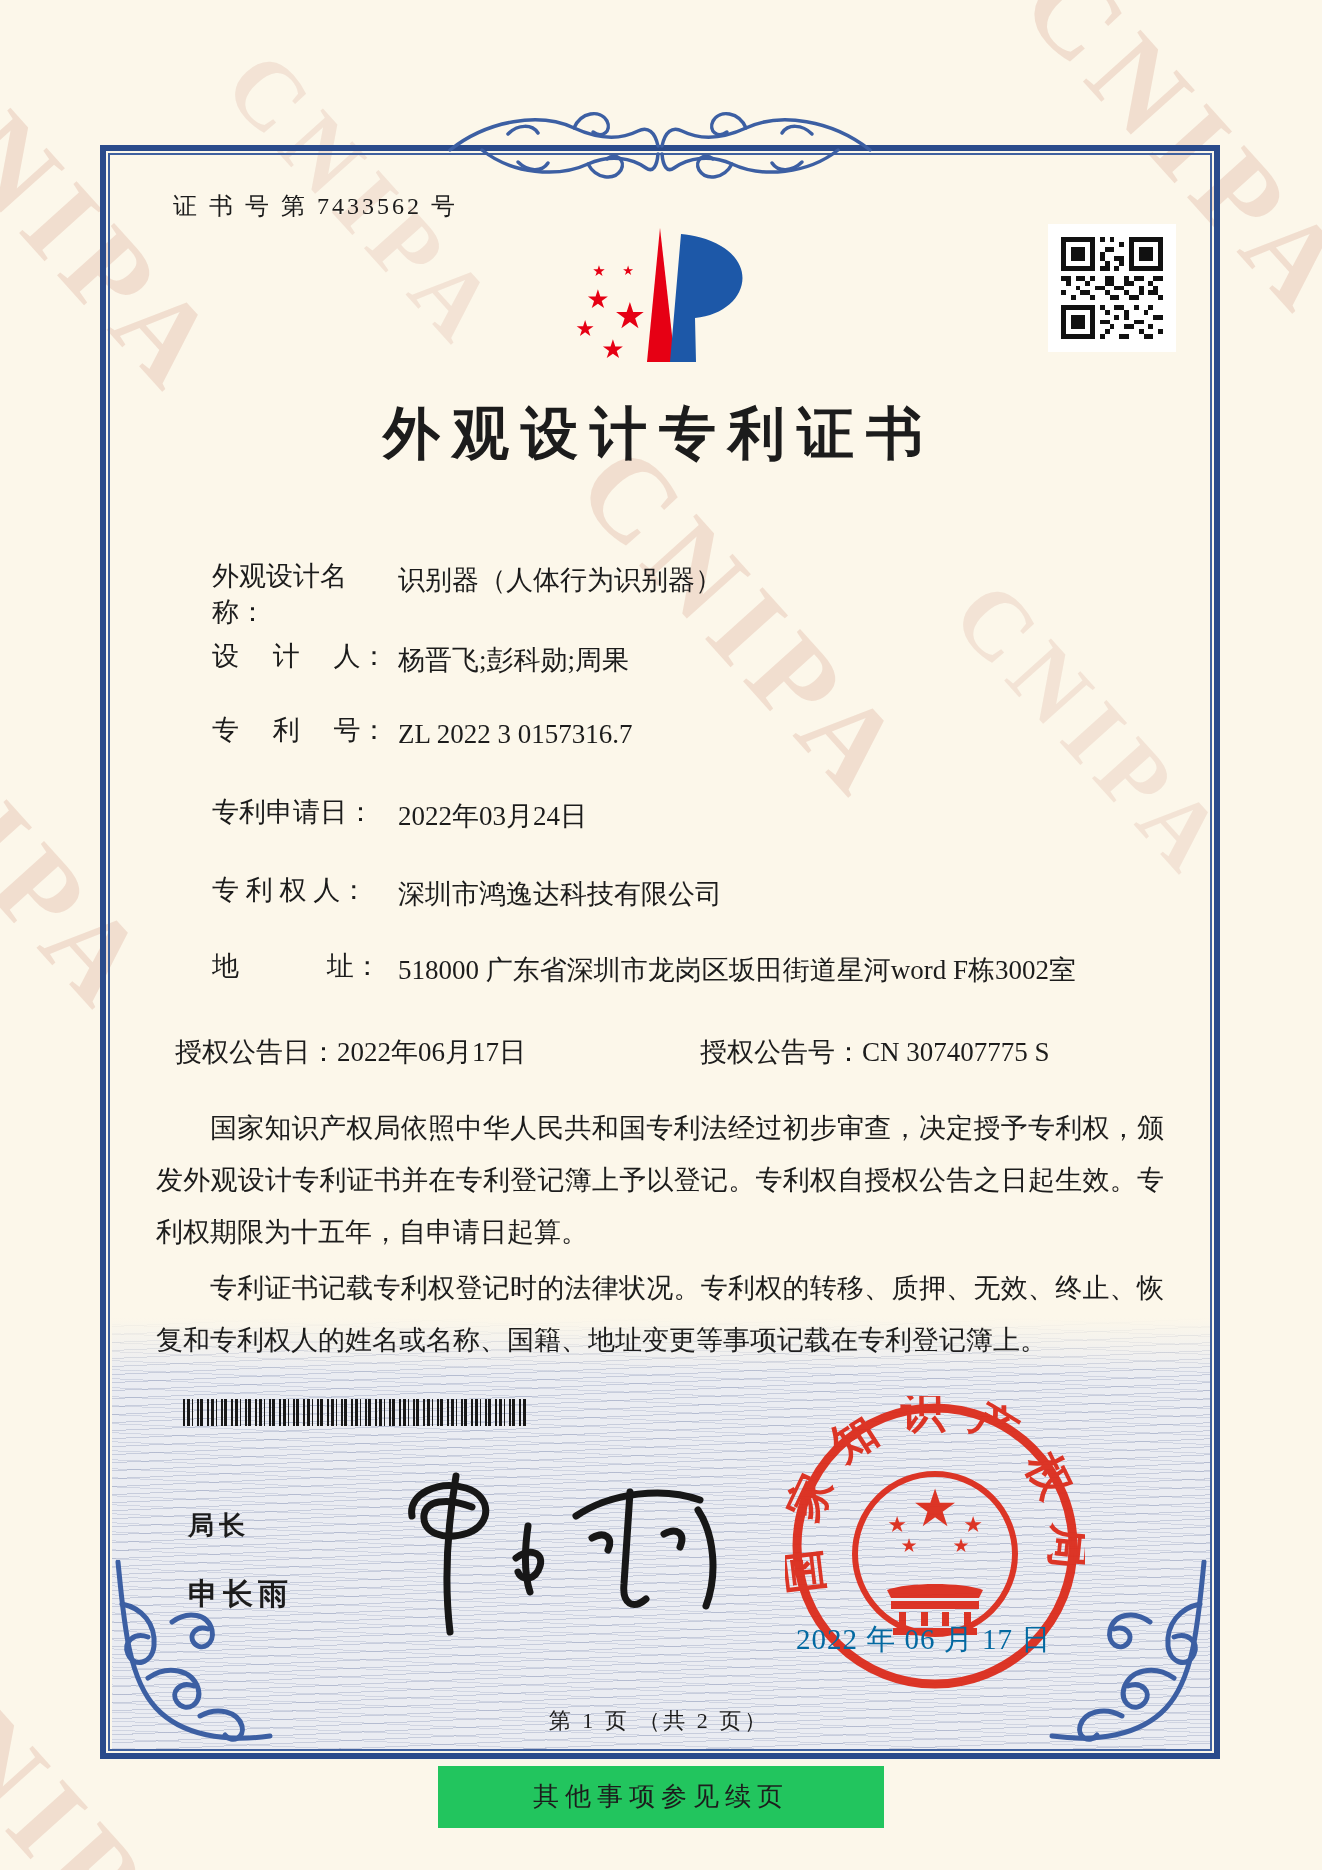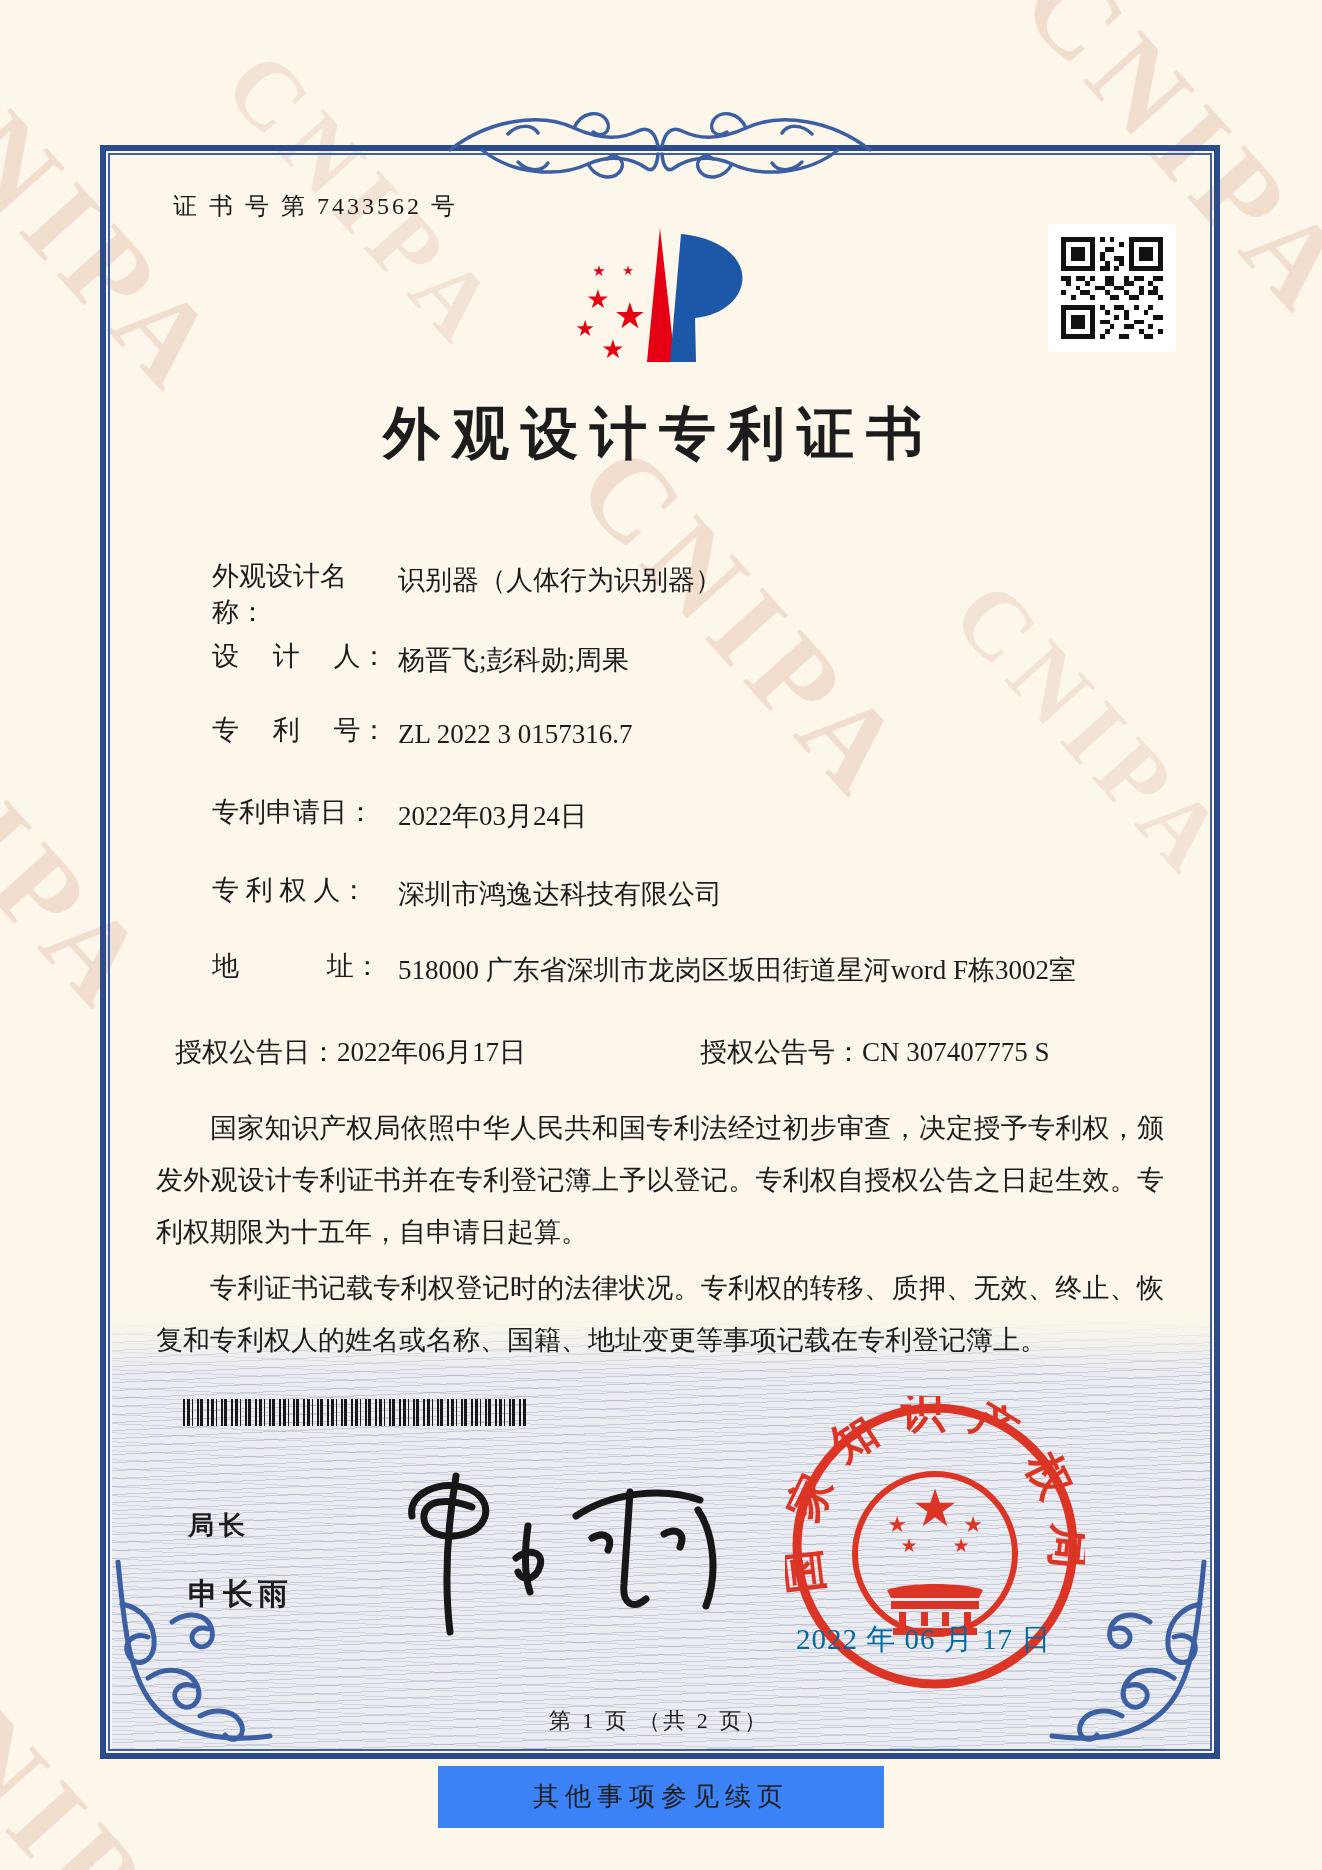--- a/index.html
+++ b/index.html
@@ -75,21 +75,21 @@
   
   #seal{position:absolute;left:785px;top:1396px;z-index:4;opacity:.94;}
   #seal-date{position:absolute;left:796px;top:1620px;width:300px;z-index:5;
     font-size:29px;letter-spacing:1px;color:#0369a1;}
 
   #page-number{position:absolute;left:104px;top:1706px;width:1110px;text-align:center;
     z-index:3;font-size:22px;letter-spacing:3px;}
 
   
   #cont-box{position:absolute;left:438px;top:1766px;width:446px;height:62px;z-index:3;
-    background:#3b82f6;text-align:center;line-height:62px;font-size:26px;letter-spacing:6px;}
+    background:#22c55e;text-align:center;line-height:62px;font-size:26px;letter-spacing:6px;}
 
   
   .orn{position:absolute;z-index:3;pointer-events:none;}
 </style>
 </head>
 <body>
 
 <div class="page">
 
   <div class="wm" style="left:-34px;top:14px;">CNIPA</div>

